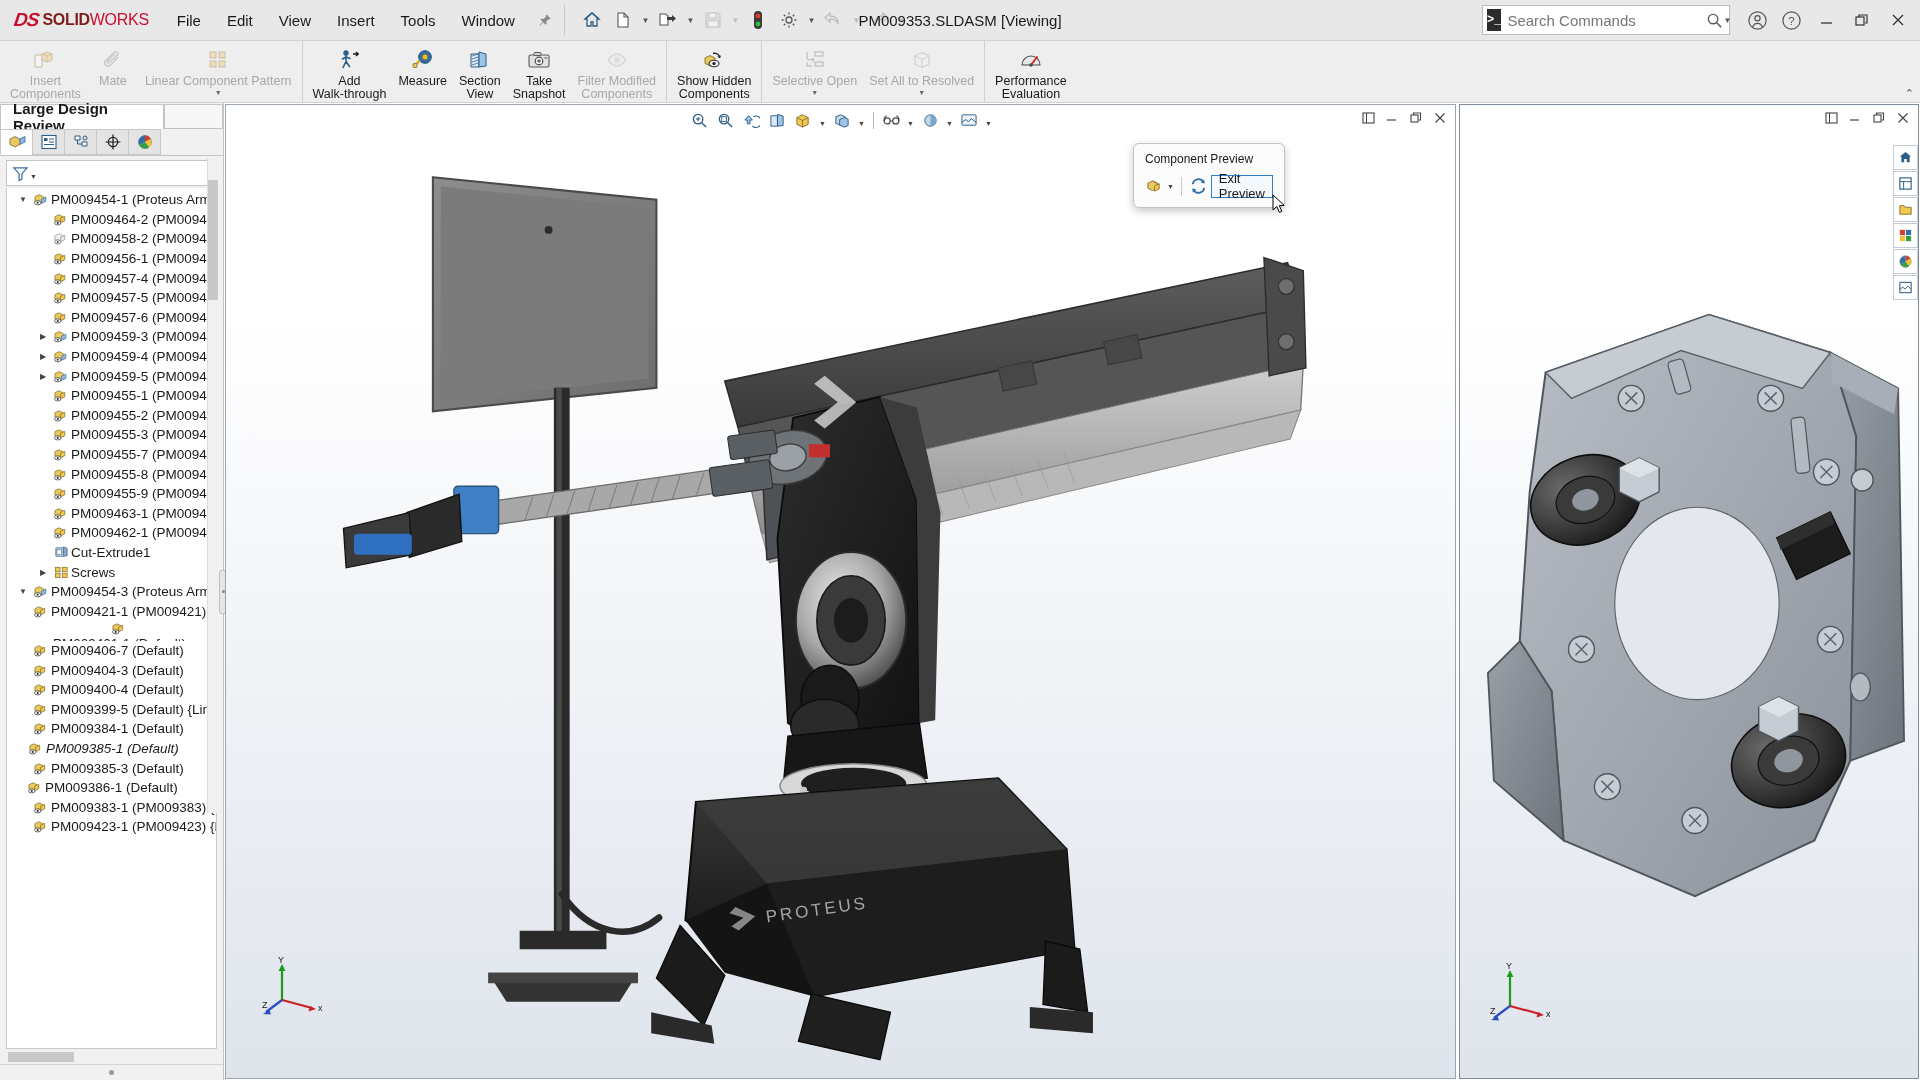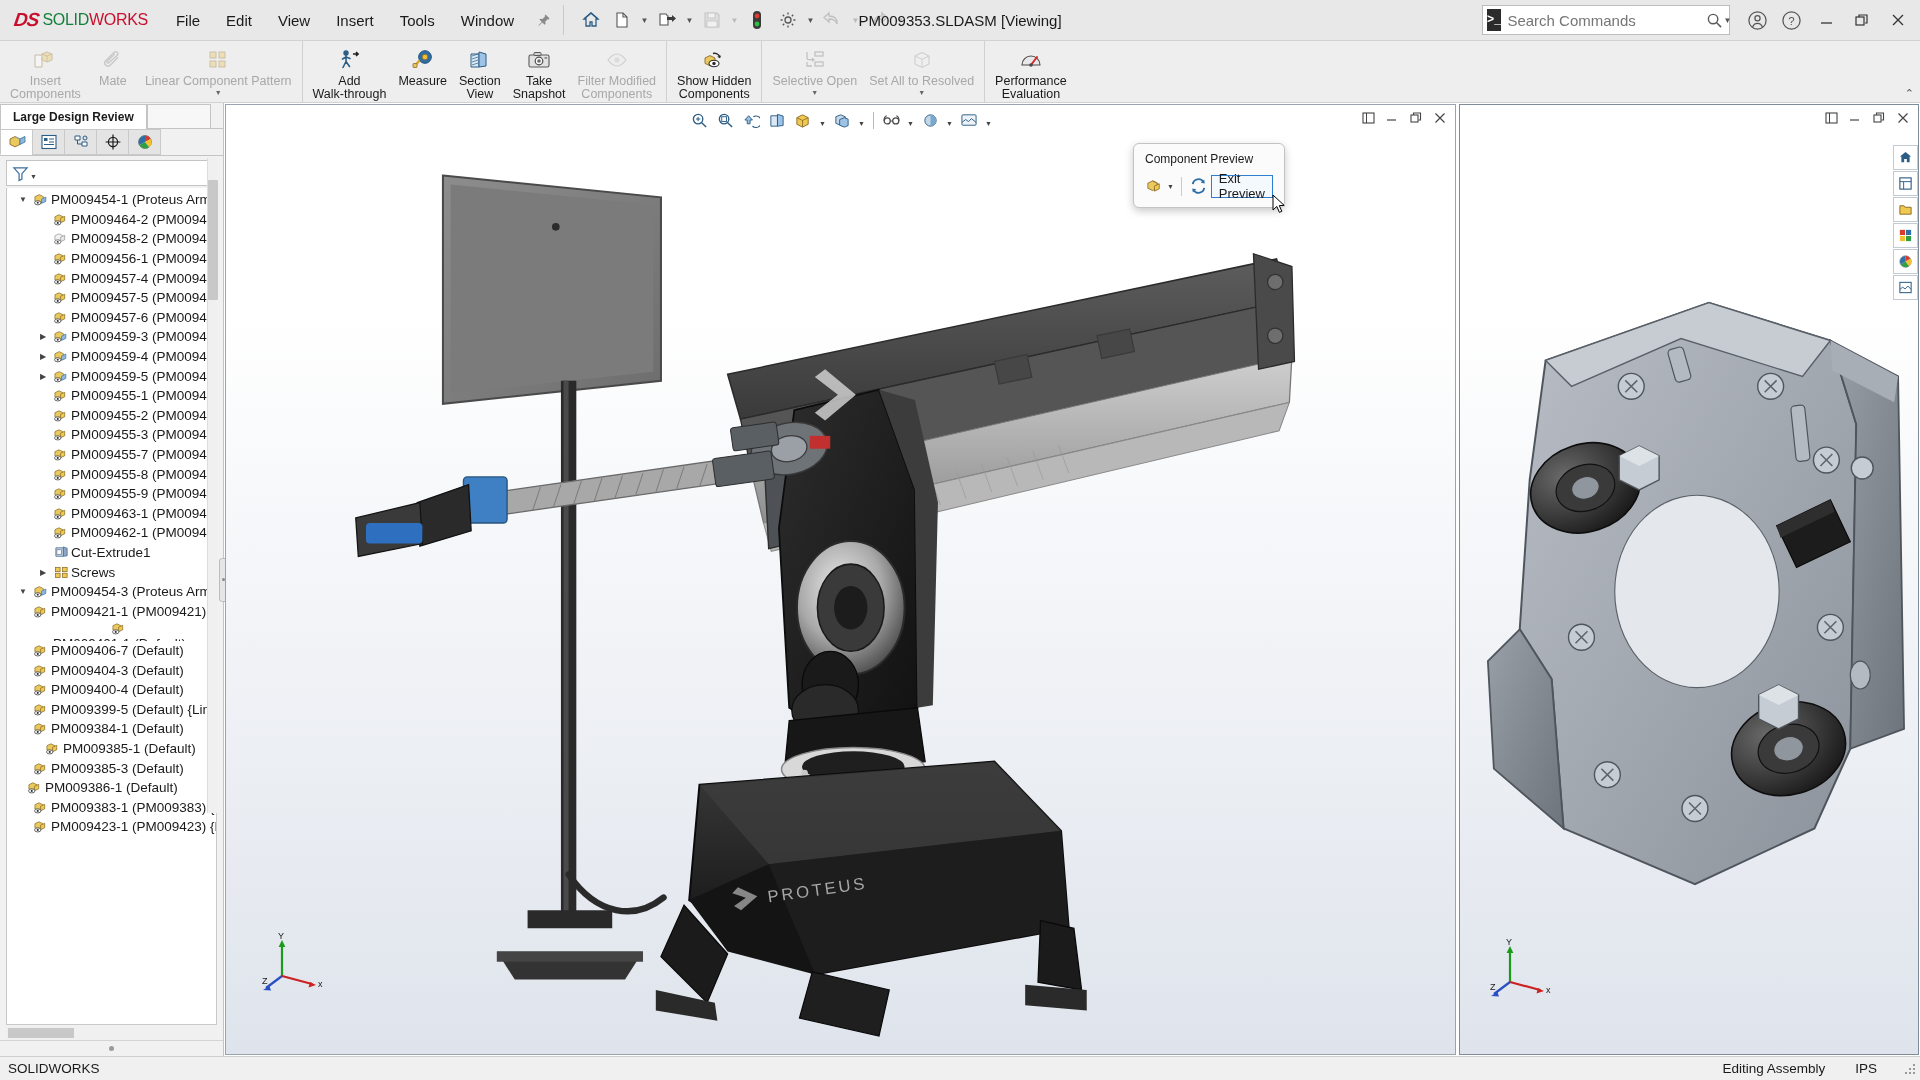--- a/index.html
+++ b/index.html
@@ -14,21 +14,21 @@
   #app { width: 1920px; height: 1080px; position: relative; display: flex; flex-direction: column; }
 
   
   .titlebar {
     height: 41px; background: #e8e8e8; display: flex; align-items: center;
     border-bottom: 1px solid #d2d2d2; flex: none; position: relative;
   }
   .sw-logo { display: flex; align-items: center; padding: 0 16px 0 14px; }
   .sw-logo .ds { color: #c8102e; font-weight: bold; font-size: 19px; letter-spacing: -1px;
                  font-style: italic; margin-right: 4px; transform: skewX(-8deg); }
-  .sw-logo .solid { color: #15803d; font-weight: normal; font-size: 16px; letter-spacing: -0.3px; }
+  .sw-logo .solid { color: #7f1d1d; font-weight: bold; font-size: 16px; letter-spacing: -0.3px; }
   .sw-logo .works { color: #c8102e; font-weight: normal; font-size: 16px; letter-spacing: -0.3px; }
   .menubar { display: flex; align-items: center; gap: 2px; height: 100%; }
   .menu-item {
     padding: 6px 12px; font-size: 15px; color: #1a1a1a; cursor: default; border-radius: 2px;
   }
   .pin-icon { margin-left: 8px; margin-right: 6px; color: #8a8a8a; font-size: 15px; display:flex; align-items:center; }
 
   .qat-sep { width: 1px; height: 30px; background: #c9c9c9; margin: 0 6px; }
   .qat { display: flex; align-items: center; gap: 1px; padding-left: 6px; }
   .qat-btn {
@@ -93,21 +93,21 @@
   
   .bodyrow { flex: 1; display: flex; min-height: 0; background: #ffffff; }
 
   
   .leftpanel { width: 224px; flex: none; display: flex; flex-direction: column;
                background: #f1f1f1; border-right: 1px solid #c4c4c4; position: relative; }
   .tabstrip { height: 26px; display: flex; align-items: flex-end; background: #f1f1f1; }
   .tab-active {
     height: 25px; padding: 0 12px; display: flex; align-items: center;
     background: #ffffff; border: 1px solid #c4c4c4; border-bottom: none;
-    font-weight: bold; font-size: 12px; color: #1a1a1a;
+    font-weight: bold; font-size: 15px; color: #1a1a1a;
   }
   .tab-empty { flex: 1; height: 25px; border-bottom: 1px solid #c4c4c4; background: #f1f1f1; }
   .tab-empty2 { width: 64px; height: 25px; border: 1px solid #c4c4c4; border-bottom: 1px solid #c4c4c4;
                 background: #f7f7f7; }
 
   .treetabs {
     height: 27px; display: flex; align-items: center; background: #f1f1f1;
     border-bottom: 1px solid #c4c4c4;
   }
   .tt-btn {
@@ -906,21 +906,21 @@
               <span class="ticon">
                 <svg width="17" height="15" viewBox="0 0 18 16">
                   <path d="M2 5l4.2-2L10.4 5v4.6L6.2 11.6 2 9.6z" fill="#eac95e" stroke="#8a6d2a" stroke-width=".8"></path>
                   <path d="M8 6.6l4.4-2v4.8L8 11.4z" fill="#f0c94e" stroke="#8a6d2a" stroke-width=".8"></path>
                   <ellipse cx="5" cy="11.6" rx="3.4" ry="2.2" fill="#fff" stroke="#333" stroke-width=".8"></ellipse>
                   <circle cx="5" cy="11.6" r="1.1" fill="#333"></circle>
                 </svg>
               </span>
               <span class="tlabel">PM009384-1 (Default)</span>
             </div>
-            <div class="trow" style="padding-left: 20px;">
+            <div class="trow" style="padding-left: 3px; font-style: italic;">
               <span class="tw"></span>
               <span class="ticon">
                 <svg width="17" height="15" viewBox="0 0 18 16">
                   <path d="M2 5l4.2-2L10.4 5v4.6L6.2 11.6 2 9.6z" fill="#eac95e" stroke="#8a6d2a" stroke-width=".8"></path>
                   <path d="M8 6.6l4.4-2v4.8L8 11.4z" fill="#f0c94e" stroke="#8a6d2a" stroke-width=".8"></path>
                   <ellipse cx="5" cy="11.6" rx="3.4" ry="2.2" fill="#fff" stroke="#333" stroke-width=".8"></ellipse>
                   <circle cx="5" cy="11.6" r="1.1" fill="#333"></circle>
                 </svg>
               </span>
               <span class="tlabel">PM009385-1 (Default)</span>
@@ -1437,29 +1437,14 @@
           </svg>
       </div>
       <div class="cp-exit">Exit Preview</div>
     </div>
   </div>
 
   <svg class="cursor-arrow" style="left:1272px; top:194px;" viewBox="0 0 14 20">
     <path d="M1 1 L1 16 L4.8 12.4 L7.4 18.4 L9.8 17.3 L7.3 11.6 L12.2 11.4 Z" fill="#ffffff" stroke="#000000" stroke-width="1"></path>
   </svg>
 
-  <div class="statusbar">
-    <div class="sb-left">SOLIDWORKS</div>
-    <div class="sb-mid">Editing Assembly</div>
-    <div class="sb-right">IPS</div>
-    <svg class="sb-grip" viewBox="0 0 14 14">
-      <g fill="#9a9a9a">
-          <rect x="10" y="10" width="2" height="2"></rect>
-          <rect x="6" y="10" width="2" height="2"></rect>
-      <rect x="10" y="6" width="2" height="2"></rect>
-          <rect x="2" y="10" width="2" height="2"></rect>
-      <rect x="6" y="6" width="2" height="2"></rect>
-          <rect x="10" y="2" width="2" height="2"></rect>
-        </g>
-    </svg>
-  </div>
 
 </div>
 
 </body></html>

